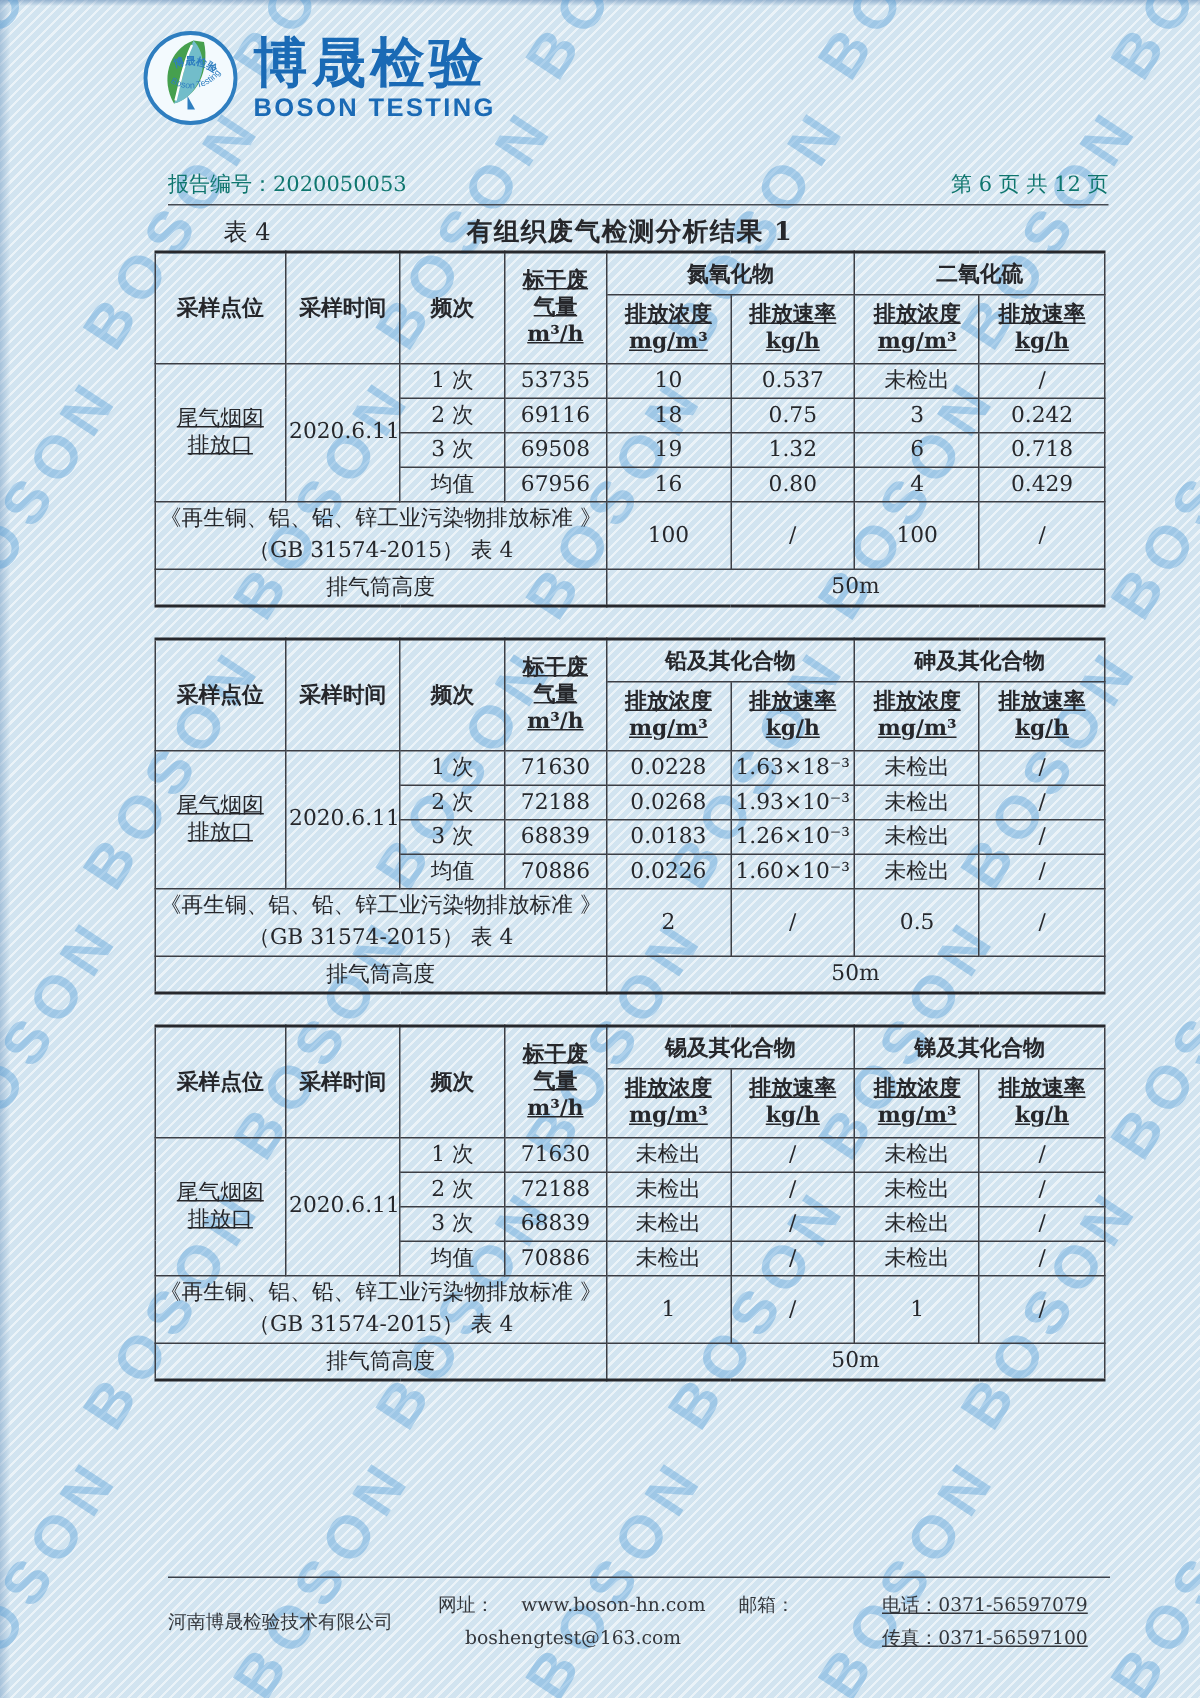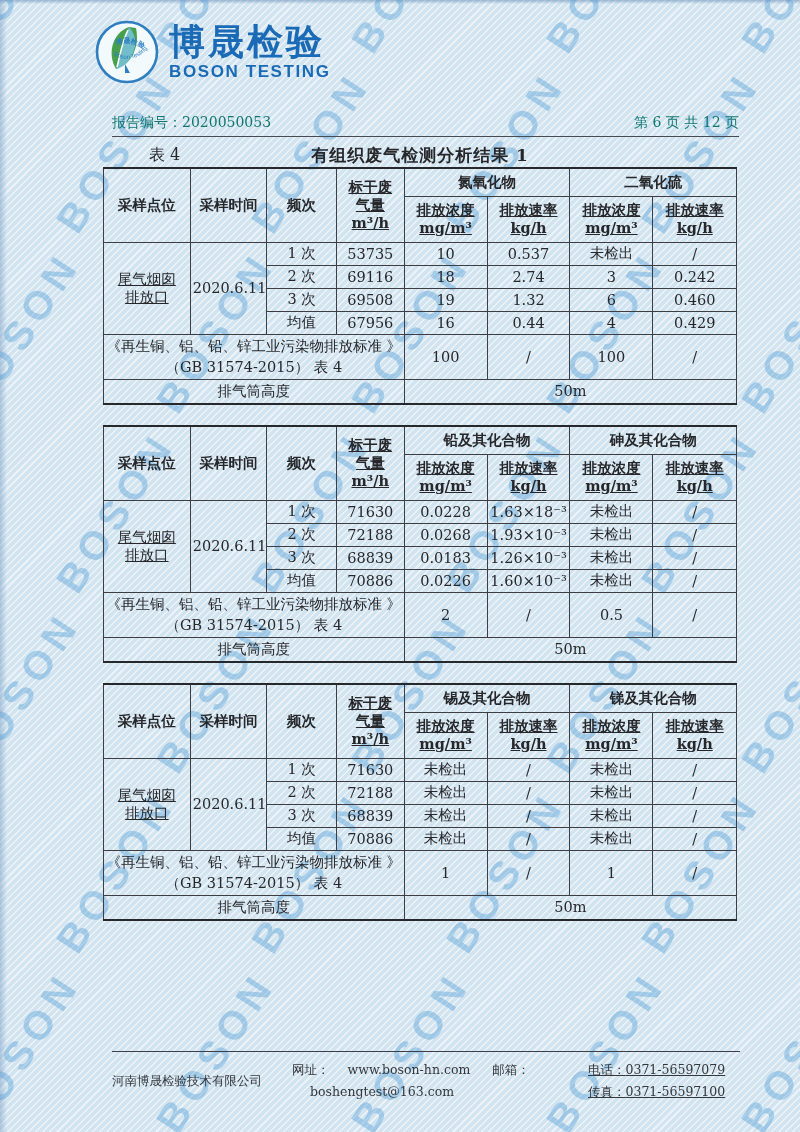--- a/index.html
+++ b/index.html
@@ -183,37 +183,37 @@
               <td>53735</td>
               <td>10</td>
               <td>0.537</td>
               <td>未检出</td>
               <td>/</td>
             </tr>
             <tr class="data-row">
               <td>2 次</td>
               <td>69116</td>
               <td>18</td>
-              <td>2.74</td>
+              <td>0.75</td>
               <td>3</td>
               <td>0.242</td>
             </tr>
             <tr class="data-row">
               <td>3 次</td>
               <td>69508</td>
               <td>19</td>
               <td>1.32</td>
               <td>6</td>
-              <td>0.460</td>
+              <td>0.718</td>
             </tr>
             <tr class="data-row">
               <td>均值</td>
               <td>67956</td>
               <td>16</td>
-              <td>0.44</td>
+              <td>0.80</td>
               <td>4</td>
               <td>0.429</td>
             </tr>
             <tr class="std-row">
               <td class="std" colspan="4">《再生铜、铝、铅、锌工业污染物排放标准 》 （GB 31574-2015） 表 4</td>
               <td>100</td>
               <td>/</td>
               <td>100</td>
               <td>/</td>
             </tr>

